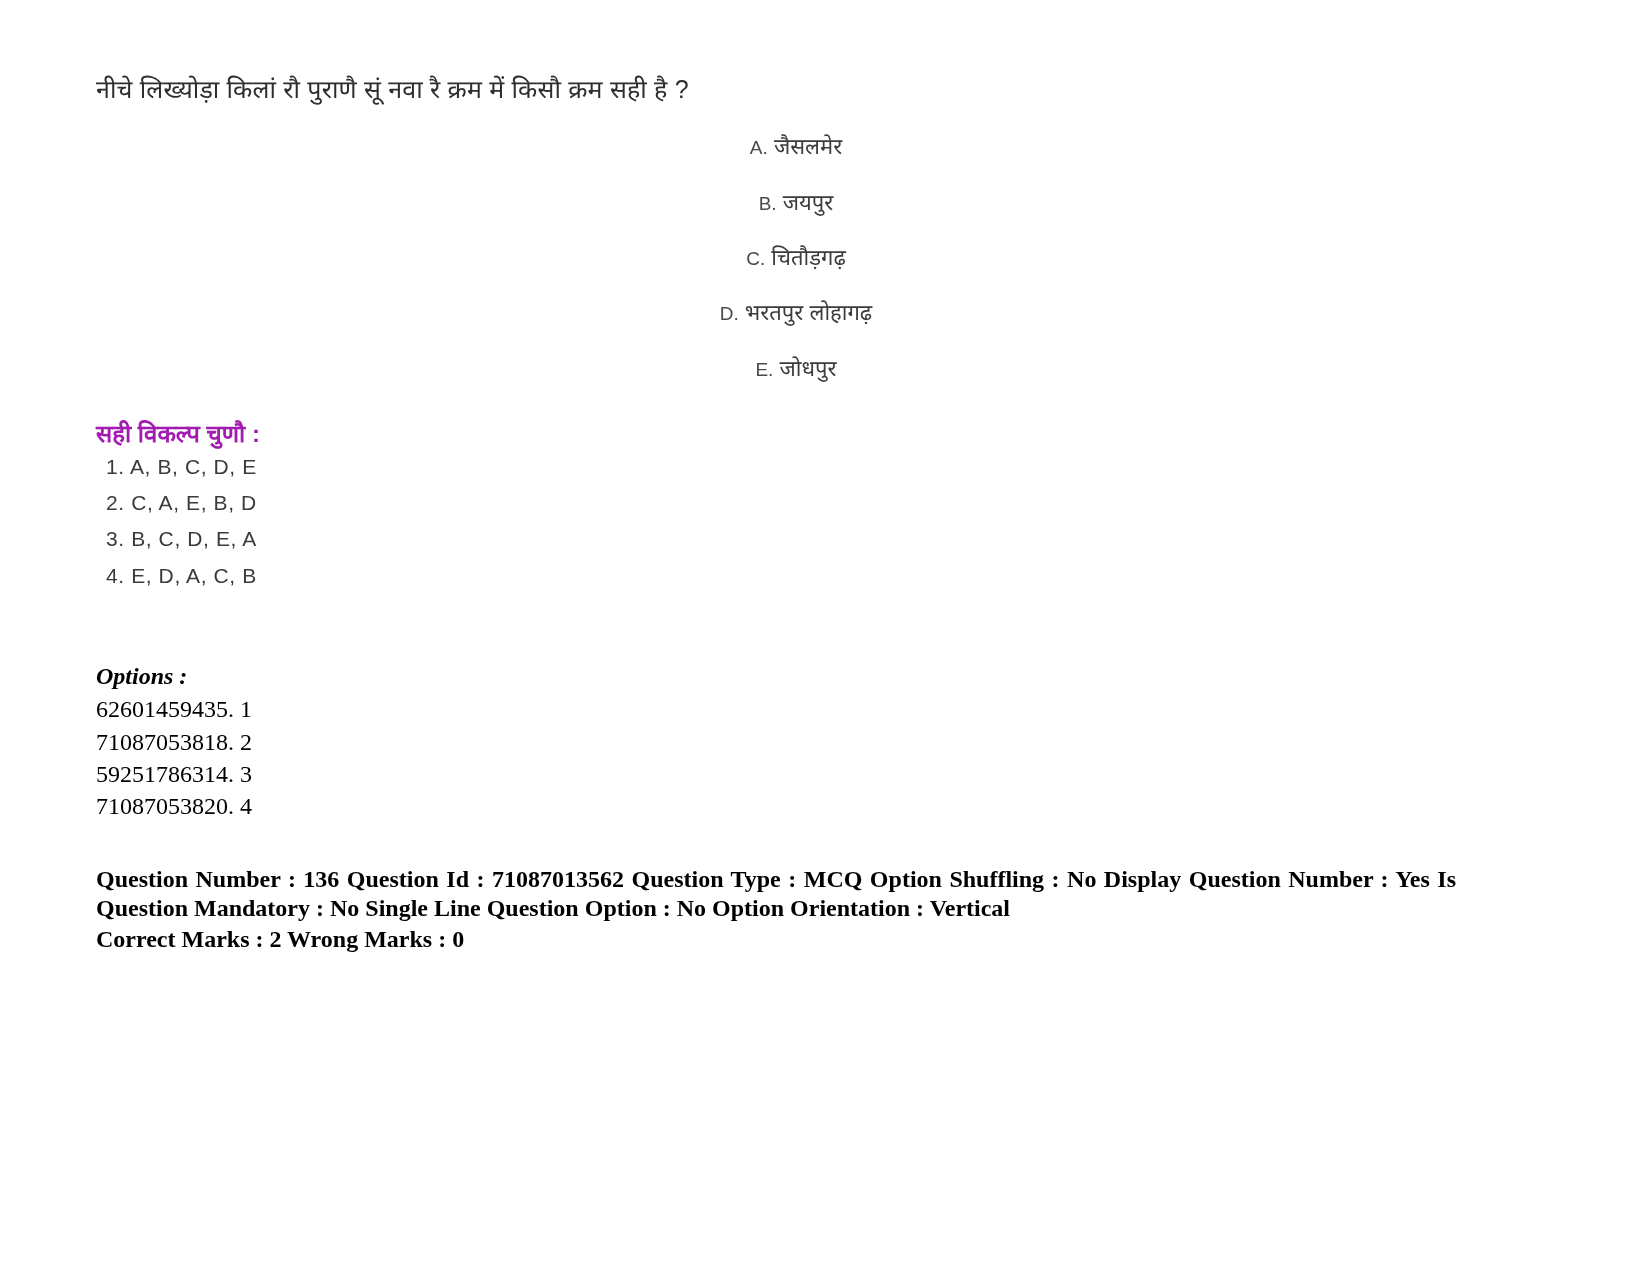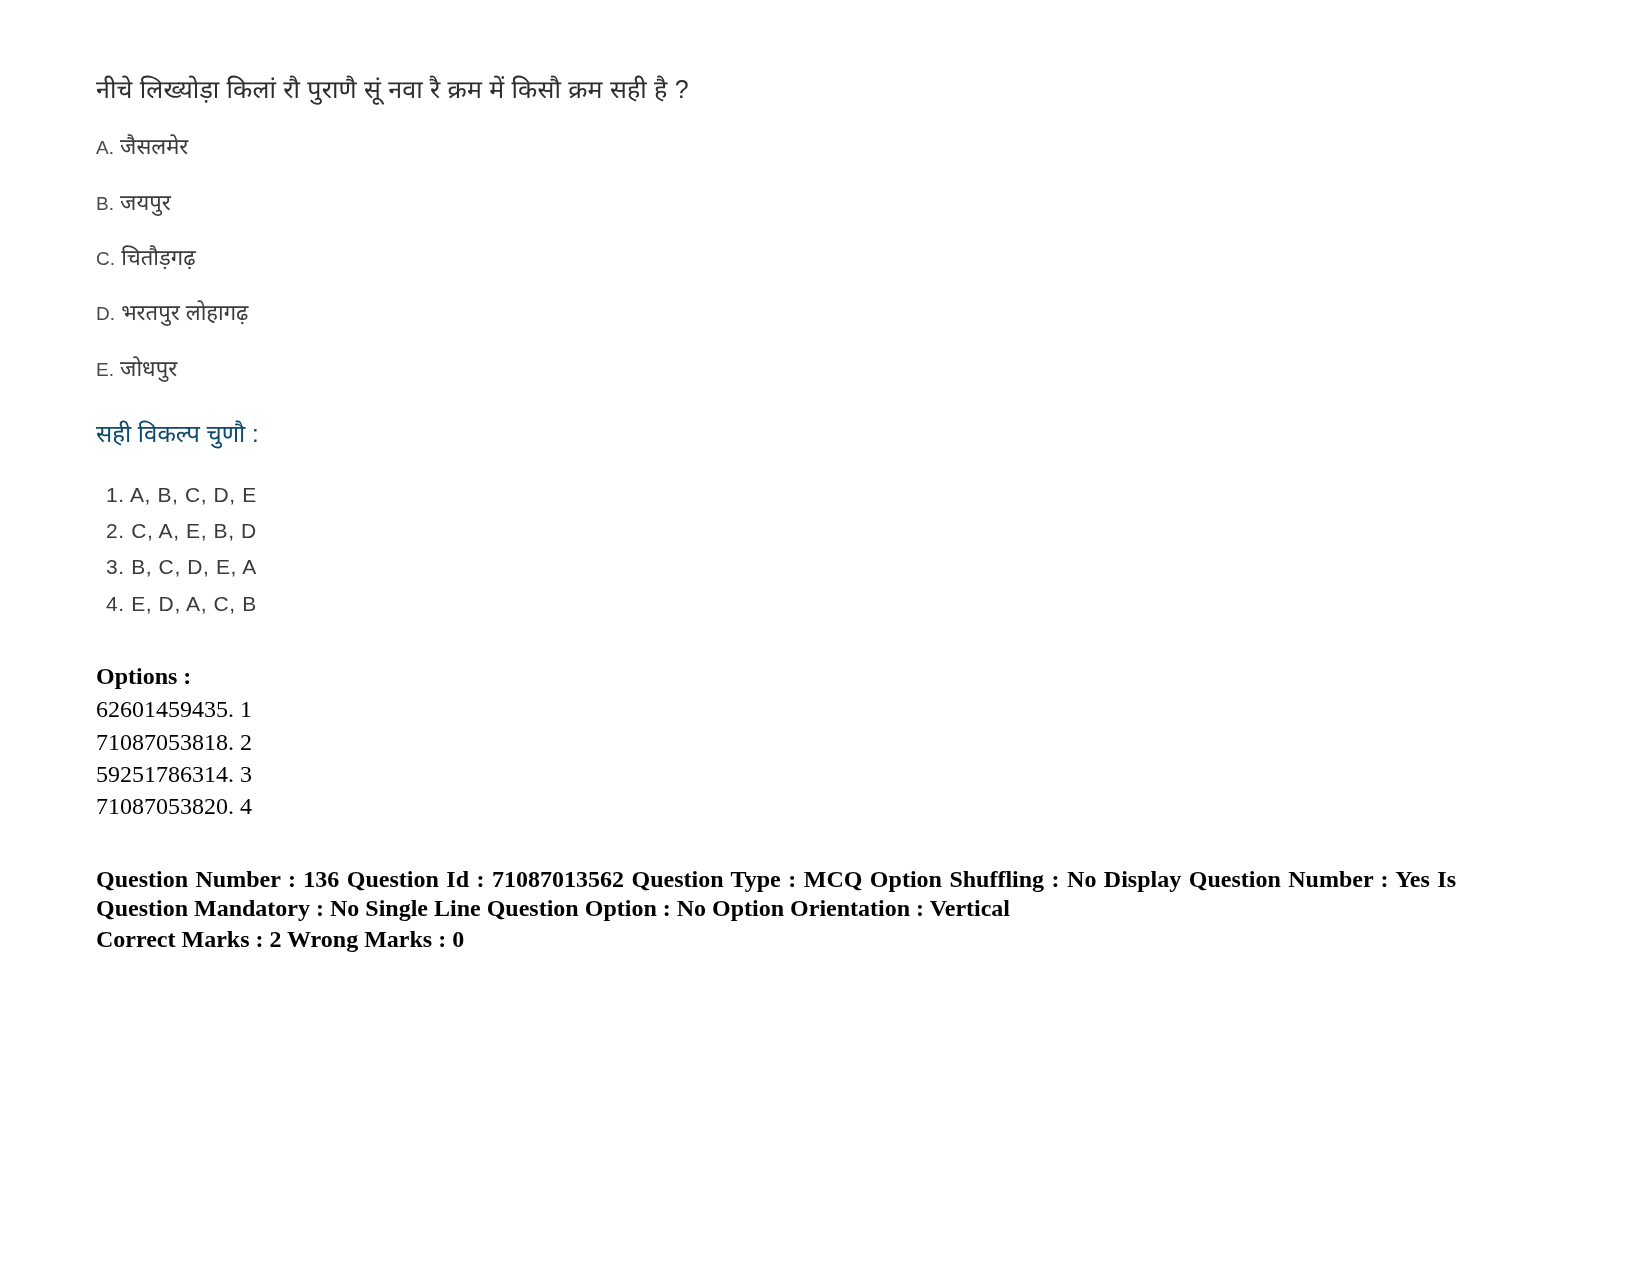--- a/index.html
+++ b/index.html
@@ -32,33 +32,34 @@
     letter-spacing: 0.2px;
     color: #2e2e2e;
     white-space: nowrap;
   }
   .scan-choice {
     font-size: 22px;
     line-height: 1.2;
     color: #3c3c3c;
     margin-top: 29px;
     white-space: nowrap;
+    text-align: center;
   }
   .scan-choice .lbl {
     font-size: 19px;
     color: #4a4a4a;
   }
   .scan-prompt {
     font-size: 24px;
-    color: #0c4a6e;
+    color: #a21caf;
     margin-top: 34px;
     white-space: nowrap;
+    font-weight: bold;
   }
   .scan-answers {
-    margin-top: 28px;
     margin-left: 10px;
   }
   .scan-answer {
     font-size: 21px;
     line-height: 1.72;
     color: #3b3b3b;
     letter-spacing: 0.6px;
     white-space: nowrap;
   }
 
@@ -67,20 +68,21 @@
     position: absolute;
     left: 96px;
     top: 660px;
     width: 1400px;
   }
   .options-title {
     font-size: 24px;
     font-weight: bold;
     line-height: 1.38;
     color: #000000;
+    font-style: italic;
   }
   .option-row {
     font-size: 24px;
     line-height: 1.35;
     color: #000000;
     white-space: nowrap;
   }
 
   .meta-block {
     position: absolute;

